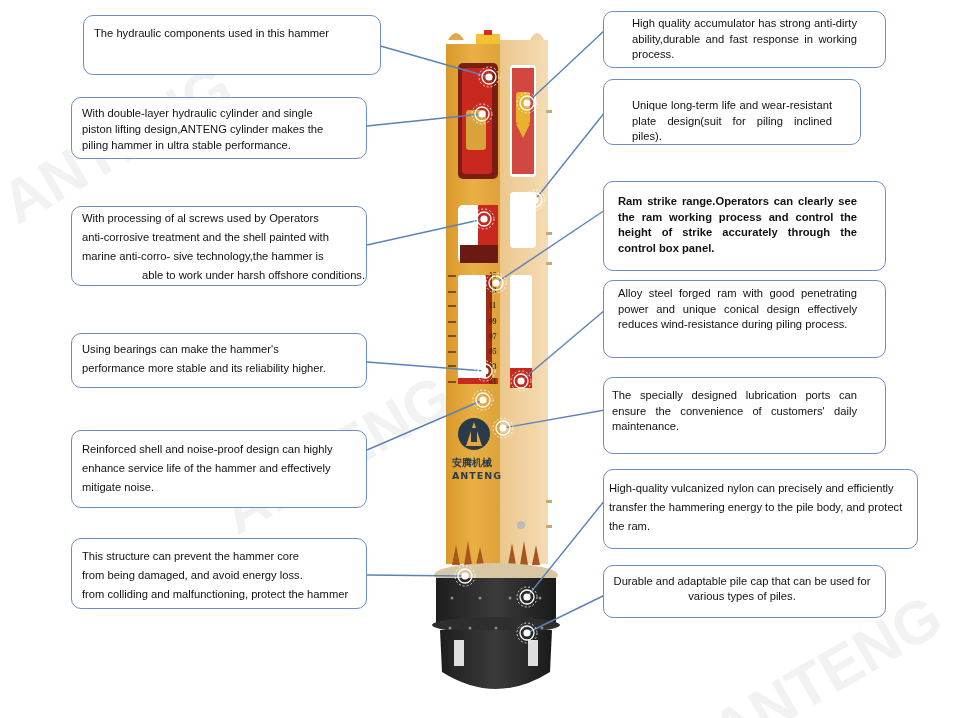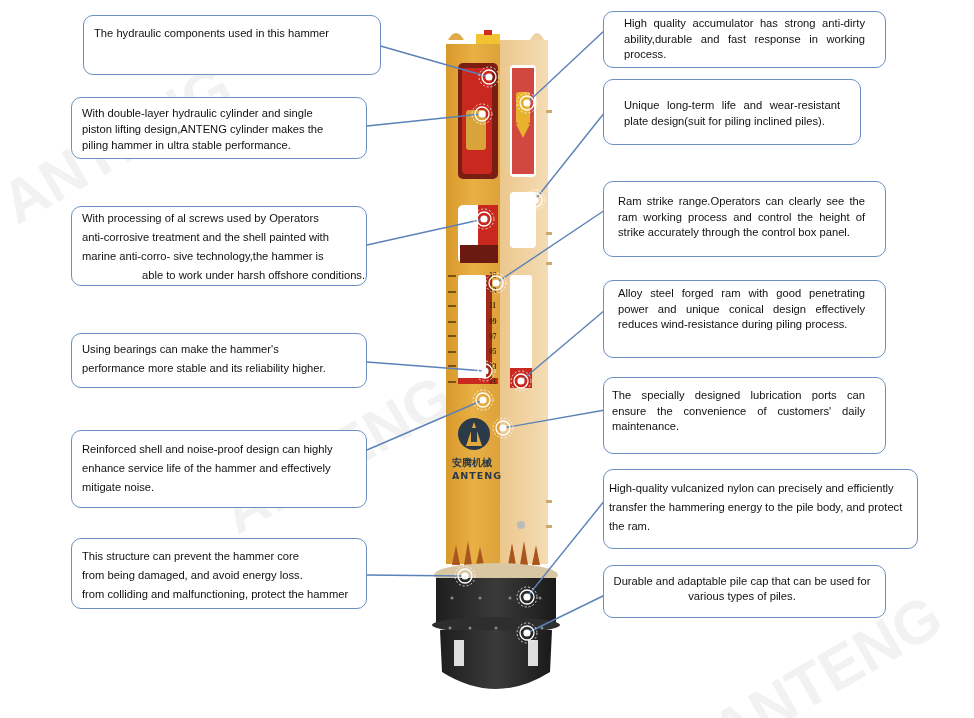--- a/index.html
+++ b/index.html
@@ -12,21 +12,21 @@
     position: absolute;
     border: 1.5px solid #6b8fc2;
     border-radius: 10px;
     background: #ffffff;
     color: #111;
     font-size: 11.2px;
     line-height: 19px;
     padding: 6px 10px;
     z-index: 3;
   }
-  .callout.right { text-align: justify; text-align-last: left; line-height: 15.5px; padding: 6px 20px; }
+  .callout.right { text-align: justify; text-align-last: left; line-height: 15.5px; padding: 6px 28px; }
   .callout .line { display: block; white-space: nowrap; }
   .callout.right .line { white-space: normal; }
   svg.overlay { position: absolute; left: 0; top: 0; z-index: 2; pointer-events: none; }
   .watermark {
     position: absolute; color: #f2f2f2; font-size: 60px; font-weight: bold;
     transform: rotate(-30deg); z-index: 0; user-select: none;
   }
   .hammer { position: absolute; left: 0; top: 0; z-index: 1; }
   .brand {
     position: absolute; z-index: 2; color: #2b3a48; font-weight: bold;
@@ -252,21 +252,21 @@
 </div>
 
 <div class="callout right" style="left:603px;top:11px;width:283px;height:57px;padding-top:4px;">
   <span class="line">High quality accumulator has strong anti-dirty ability,durable and fast response in working process.</span>
 </div>
 
 <div class="callout right" style="left:603px;top:79px;width:258px;height:66px;padding-top:18px;">
   <span class="line">Unique long-term life and wear-resistant plate design(suit for piling inclined piles).</span>
 </div>
 
-<div class="callout right" style="left:603px;top:181px;width:283px;height:76px;padding-top:12px;padding-left:14px;">
+<div class="callout right" style="left:603px;top:181px;width:283px;height:90px;padding-top:12px;padding-left:14px;font-weight:bold;">
   <span class="line">Ram strike range.Operators can clearly see the ram working process and control the height of strike accurately through the control box panel.</span>
 </div>
 
 <div class="callout right" style="left:603px;top:280px;width:283px;height:78px;padding-top:5px;padding-left:14px;">
   <span class="line">Alloy steel forged ram with good penetrating power and unique conical design effectively reduces wind-resistance during piling process.</span>
 </div>
 
 <div class="callout right" style="left:603px;top:377px;width:283px;height:77px;padding-top:10px;padding-left:8px;">
   <span class="line">The specially designed lubrication ports can ensure the convenience of customers' daily maintenance.</span>
 </div>

